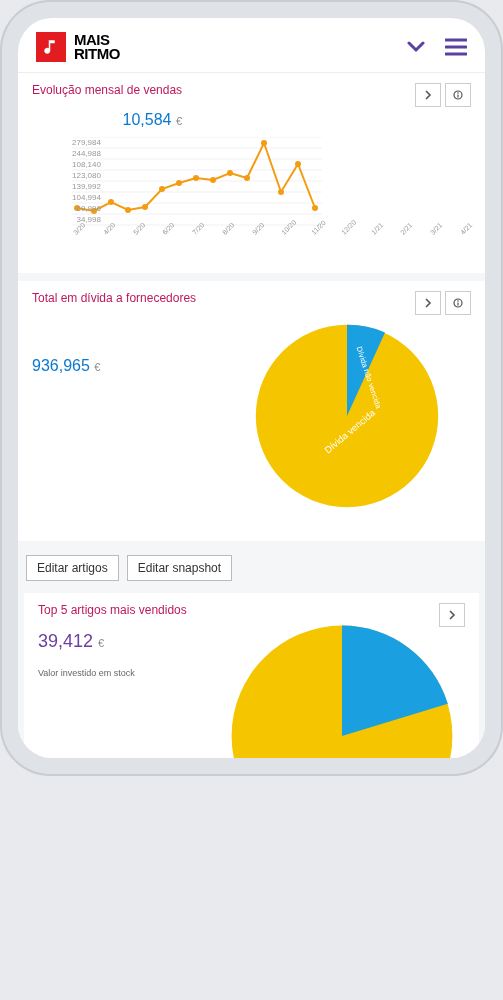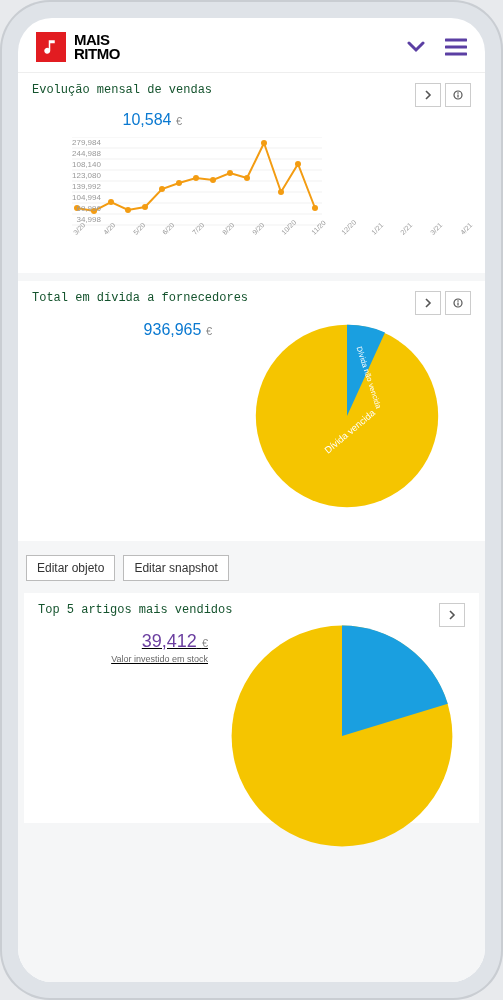--- a/index.html
+++ b/index.html
@@ -1,52 +1,52 @@
 <!DOCTYPE html>
 <html><head>
 <meta charset="utf-8">
 <style>
 * { box-sizing: border-box; margin: 0; padding: 0; }
 body { background: #e8eaed; font-family: Arial, Helvetica, sans-serif; display: flex; justify-content: center; }
-.phone-frame { width: 503px; height: 1000px; background: #dfe3e8; border-radius: 50px; padding: 18px; box-shadow: inset 0 0 0 2px #c9cdd2; }
+.phone-frame { width: 503px; height: 776px; background: #dfe3e8; border-radius: 50px; padding: 18px; box-shadow: inset 0 0 0 2px #c9cdd2; }
 .phone-screen { width: 100%; height: 100%; background: #fff; border-radius: 34px; overflow: hidden; display: flex; flex-direction: column; }
 .header { display: flex; align-items: center; justify-content: space-between; padding: 14px 18px 10px 18px; border-bottom: 1px solid #eee; }
 .logo-wrap { display: flex; align-items: center; gap: 8px; }
 .logo-sq { width: 30px; height: 30px; background: #e21c21; display: flex; align-items: center; justify-content: center; }
 .logo-sq svg { width: 18px; height: 18px; }
 .logo-text { font-weight: 900; font-size: 15px; line-height: 0.95; letter-spacing: -0.5px; color: #000; }
 .header-right { display: flex; align-items: center; gap: 20px; }
 .chev-btn svg, .menu-btn svg { display: block; }
 .content { flex: 1; overflow: hidden; background: #f5f6f7; }
 .page-title { font-size: 30px; font-weight: 400; color: #333; padding: 16px 22px 22px 22px; background: #fff; }
 .card { background: #fff; margin-bottom: 8px; padding: 10px 14px 14px 14px; position: relative; }
 .card-head { display: flex; justify-content: space-between; align-items: flex-start; }
-.card-title { font-size: 12px; color: #14532d; font-weight: 400; font-family: Liberation Mono, monospace; }
+.card-title { font-size: 12px; color: #be185d; font-weight: 400; }
 .card-btns { display: flex; gap: 4px; }
 .sq-btn { width: 26px; height: 24px; border: 1px solid #ccc; background: #fff; display: flex; align-items: center; justify-content: center; cursor: pointer; }
 .sq-btn svg { width: 10px; height: 10px; }
 .metric { font-size: 16px; color: #0a79d1; font-weight: 400; }
 .metric .eur { font-size: 11px; color: #888; }
 .card1-body { display: flex; gap: 8px; margin-top: 4px; flex-direction: column; }
 .card1-left { width: 150px; text-align: right; }
 .line-chart-wrap { flex: 1; position: relative; }
 .ylabels { position: absolute; left: -4px; top: 0; font-size: 8px; color: #999; text-align: right; }
 .ylabels div { line-height: 11px; }
 .xlabels { display: flex; justify-content: space-between; font-size: 7px; color: #999; margin-top: 4px; padding-left: 40px; }
 .xlabels span { transform: rotate(-45deg); transform-origin: left top; white-space: nowrap; display: inline-block; width: 12px; }
 svg.linechart { display: block; }
 .card2-body { display: flex; gap: 10px; margin-top: 6px; }
-.card2-left { width: 180px; text-align: right; }
+.card2-left { width: 180px; text-align: left; margin-top: 36px; }
 .pie-wrap { flex: 1; display: flex; justify-content: center; position: relative; }
 .edit-bar { display: flex; gap: 8px; padding: 6px 8px; background: #f5f6f7; }
 .edit-btn { border: 1px solid #bbb; background: #fff; font-size: 12px; padding: 5px 10px; cursor: pointer; color: #333; }
 .card3 .metric { color: #6b3fa0; font-size: 18px; }
 .card3-body { display: flex; gap: 10px; margin-top: 4px; }
-.card3-left { width: 170px; text-align: right; text-decoration: underline; }
-.sub-label { font-size: 9px; color: #666; margin-top: 2px; }
+.card3-left { width: 170px; text-align: left; }
+.sub-label { font-size: 9px; color: #666; margin-top: 16px; }
 </style>
 </head>
 <body>
 
 <div class="phone-frame">
 <div class="phone-screen">
 
   <div class="header">
     <div class="logo-wrap">
       <div class="logo-sq">
@@ -186,21 +186,21 @@
             <circle cx="50" cy="50" r="48" fill="#f5c500"></circle>
             <path d="M50 50 L50 2 A48 48 0 0 1 70 6 Z" fill="#1a9fe0"></path>
             <text x="40" y="70" font-size="5" fill="#fff" transform="rotate(-40 40 70)">Dívida vencida</text>
             <text x="55" y="14" font-size="4" fill="#fff" transform="rotate(72 55 14)">Dívida não vencida</text>
           </svg>
         </div>
       </div>
     </div>
 
     <div class="edit-bar">
-      <button class="edit-btn">Editar objeto</button>
+      <button class="edit-btn">Editar artigos</button>
       <button class="edit-btn">Editar snapshot</button>
     </div>
 
     <div class="card card3" style="height:230px; margin:6px;">
       <div class="card-head">
         <div class="card-title">Top 5 artigos mais vendidos</div>
         <div class="card-btns">
           <div class="sq-btn">
             <svg viewBox="0 0 10 10">
                   <path d="M3 1l4 4-4 4" stroke="#555" stroke-width="1.6" fill="none"></path>

